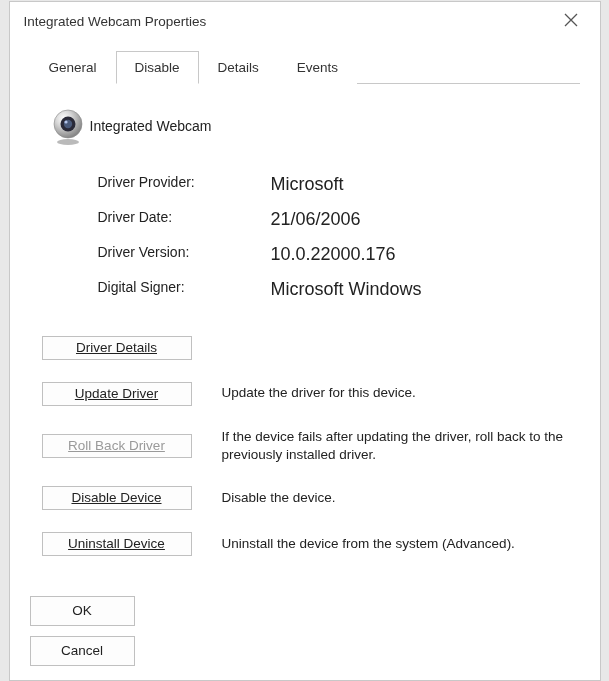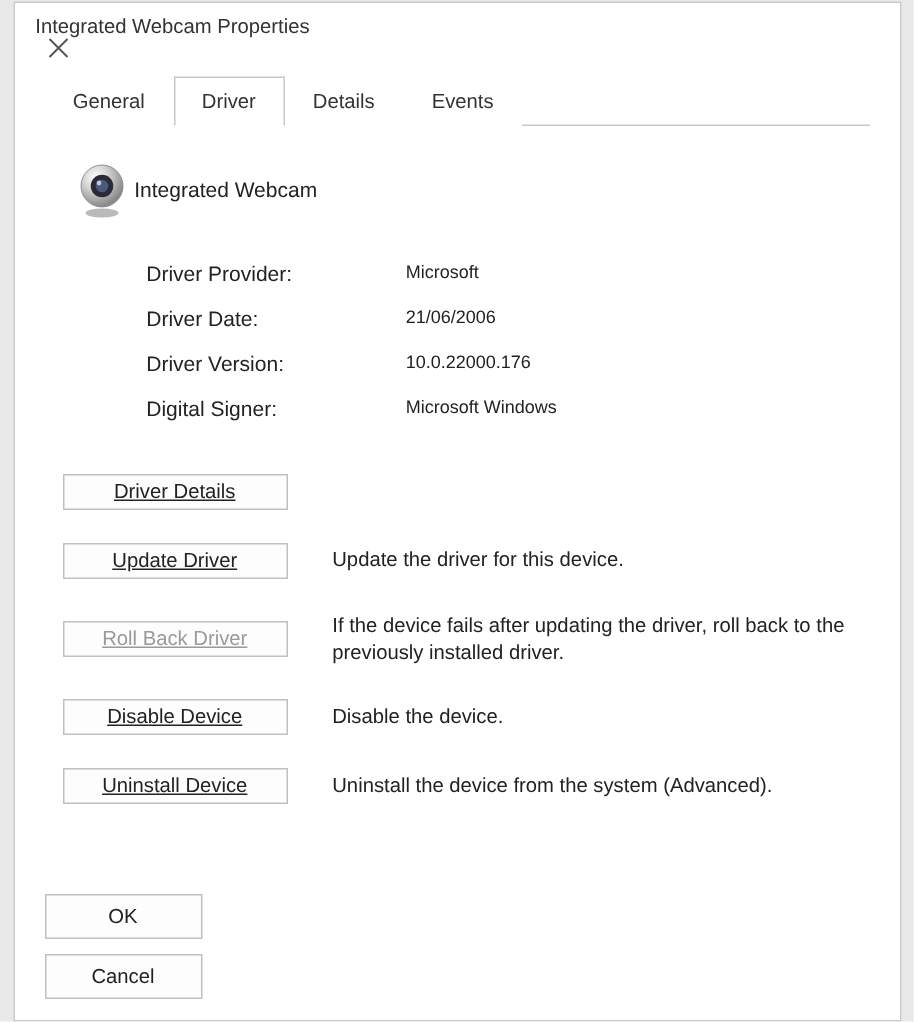--- a/index.html
+++ b/index.html
@@ -22,25 +22,24 @@
       background: #ffffff;
       border: 1px solid #c8c8c8;
       width: 592px;
       height: 680px;
       display: flex;
       flex-direction: column;
       position: relative;
     }
     .titlebar {
       display: flex;
-      align-items: flex-start;
+      align-items: center;
       justify-content: space-between;
       padding: 8px 14px 6px 14px;
       height: 38px;
-      flex-direction: column;
     }
     .titlebar-title {
       font-size: 13.5px;
       color: #333;
     }
     .close-btn {
       width: 30px;
       height: 30px;
       display: flex;
       align-items: center;
@@ -108,21 +107,21 @@
     .info-row {
       display: flex;
       margin-bottom: 14px;
     }
     .info-label {
       width: 173px;
       font-size: 14px;
       color: #222;
     }
     .info-value {
-      font-size: 12px;
+      font-size: 18px;
       color: #222;
     }
     .action-grid {
       display: flex;
       flex-direction: column;
       gap: 22px;
     }
     .action-row {
       display: flex;
       align-items: center;
@@ -179,21 +178,21 @@
         <svg viewBox="0 0 14 14">
             <path d="M1 1 L13 13 M13 1 L1 13" stroke="#555" stroke-width="1.3" fill="none"></path>
           </svg>
       </span>
     </div>
   </div>
 
   <div class="content">
     <div class="tabs">
       <div class="tab">General</div>
-      <div class="tab active">Driver</div>
+      <div class="tab active">Disable</div>
       <div class="tab">Details</div>
       <div class="tab">Events</div>
     </div>
 
     <div class="tab-body">
 
       <div class="device-header">
         <div class="device-icon">
           <svg viewBox="0 0 40 40" width="40" height="40">
             <defs>

